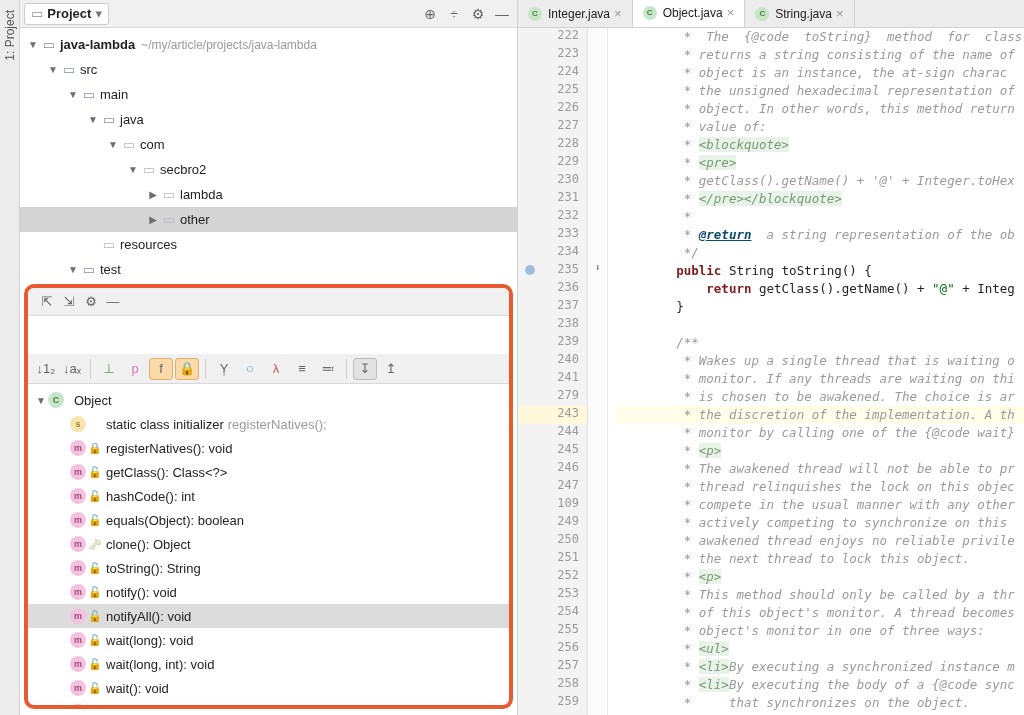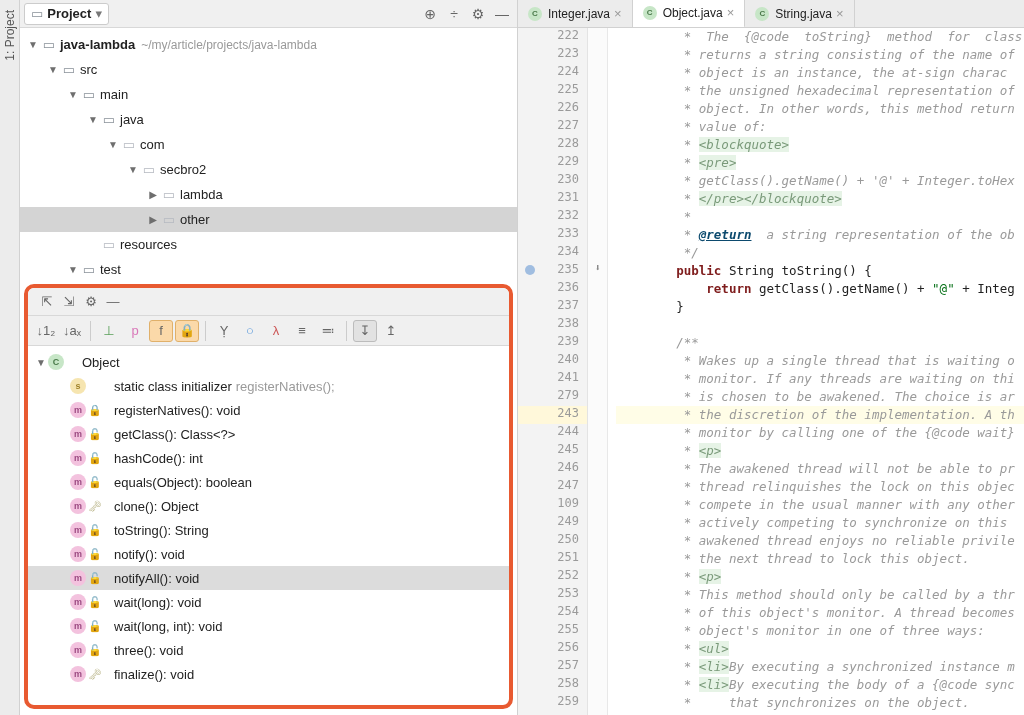--- a/index.html
+++ b/index.html
@@ -26,42 +26,42 @@
   .tree-arrow { width: 14px; text-align: center; color: #6e6e6e; font-size: 10px; }
   .tree-icon { width: 18px; text-align: center; margin-right: 2px; }
   .tree-label { }
   .tree-hint { color: #999; margin-left: 6px; font-size: 12px; }
   .bold { font-weight: 700; }
   
   .structure-panel { flex: 1; display: flex; flex-direction: column; border: 4px solid #e85a31; border-radius: 10px; margin: 2px 4px 6px 4px; overflow: hidden; }
   .structure-header { display: flex; align-items: center; height: 28px; background: #f0f0f0; border-bottom: 1px solid #d8d8d8; padding: 0 8px; }
   .structure-header .stitle { flex: 1; }
   .structure-header .hicon { width: 22px; height: 22px; display: inline-flex; align-items: center; justify-content: center; color: #666; font-size: 13px; cursor: pointer; }
-  .structure-toolbar { display: flex; align-items: center; height: 30px; background: #f0f0f0; border-bottom: 1px solid #d8d8d8; padding: 0 6px; gap: 2px; }
+  .structure-toolbar { display: flex; align-items: center; height: 30px; background: #f0f0f0; border-bottom: 1px solid #d8d8d8; padding: 0 6px; gap: 2px; margin-top: 38px; }
   .tbtn { width: 24px; height: 22px; display: inline-flex; align-items: center; justify-content: center; border: 1px solid transparent; border-radius: 3px; color: #666; font-size: 13px; cursor: pointer; }
   .tbtn.active-orange { background: #fbd9a9; border-color: #e0b06a; }
   .tbtn.active-gray { background: #e2e2e2; border-color: #bcbcbc; }
   .tbtn.pink { color: #d977b8; }
   .tbtn.green { color: #5aa05a; }
   .tbtn.blue { color: #4a90d9; }
   .tbtn.red { color: #cc5555; }
   .tdiv { width: 1px; height: 20px; background: #ccc; margin: 0 4px; }
   .structure-tree { flex: 1; overflow-y: auto; padding: 4px 0; }
   .s-row { display: flex; align-items: center; height: 24px; padding-left: 6px; }
   .s-row .arrow { width: 14px; text-align: center; color: #6e6e6e; font-size: 10px; }
   .s-row.selected { background: #dcdcdc; }
   .badge { width: 16px; height: 16px; border-radius: 50%; font-size: 9px; font-weight: 700; display: inline-flex; align-items: center; justify-content: center; margin-right: 2px; }
   .badge.c { background: #c7e6c7; color: #4a7a4a; }
   .badge.m { background: #f3c2de; color: #9c4a82; }
   .badge.s { background: #f6e5b0; color: #a0832b; }
   .mod { width: 14px; text-align: center; font-size: 11px; }
   .mod.lock { color: #c98b2f; }
   .mod.key { color: #b8b386; }
   .mod.up { color: #6aa0d9; }
-  .slabel { margin-left: 12px; }
+  .slabel { margin-left: 4px; }
   .shint { color: #9a9a9a; margin-left: 4px; }
   
   .right-panel { flex: 1; display: flex; flex-direction: column; min-width: 0; }
   .editor-tabs { display: flex; align-items: center; height: 28px; background: #ececec; border-bottom: 1px solid #d1d1d1; overflow: hidden; }
   .editor-tab { display: flex; align-items: center; padding: 0 10px; height: 28px; gap: 4px; border-right: 1px solid #d1d1d1; white-space: nowrap; font-size: 12px; }
   .editor-tab.active { background: #fff; border-bottom: 2px solid #fff; }
   .editor-tab .close { color: #999; font-size: 13px; }
   .editor-body { flex: 1; display: flex; overflow: hidden; }
   .gutter-bar { width: 70px; background: #f3f3f3; border-right: 1px solid #e3e3e3; font-family: "Menlo","Consolas",monospace; font-size: 12px; color: #9a9a9a; text-align: right; padding-top: 0; }
   .gl { height: 18px; padding-right: 8px; position: relative; }
@@ -246,21 +246,21 @@
             <span class="slabel">wait(long): void</span>
           </div>
           <div class="s-row" style="padding-left: 42px;">
             <span class="badge m">m</span>
             <span class="mod up">🔓</span>
             <span class="slabel">wait(long, int): void</span>
           </div>
           <div class="s-row" style="padding-left: 42px;">
             <span class="badge m">m</span>
             <span class="mod up">🔓</span>
-            <span class="slabel">three(): void</span>
+            <span class="slabel">wait(): void</span>
           </div>
           <div class="s-row" style="padding-left: 42px;">
             <span class="badge m">m</span>
             <span class="mod key">🗝</span>
             <span class="slabel">finalize(): void</span>
           </div>
         </div>
     </div>
   </div>
   <div class="right-panel">

